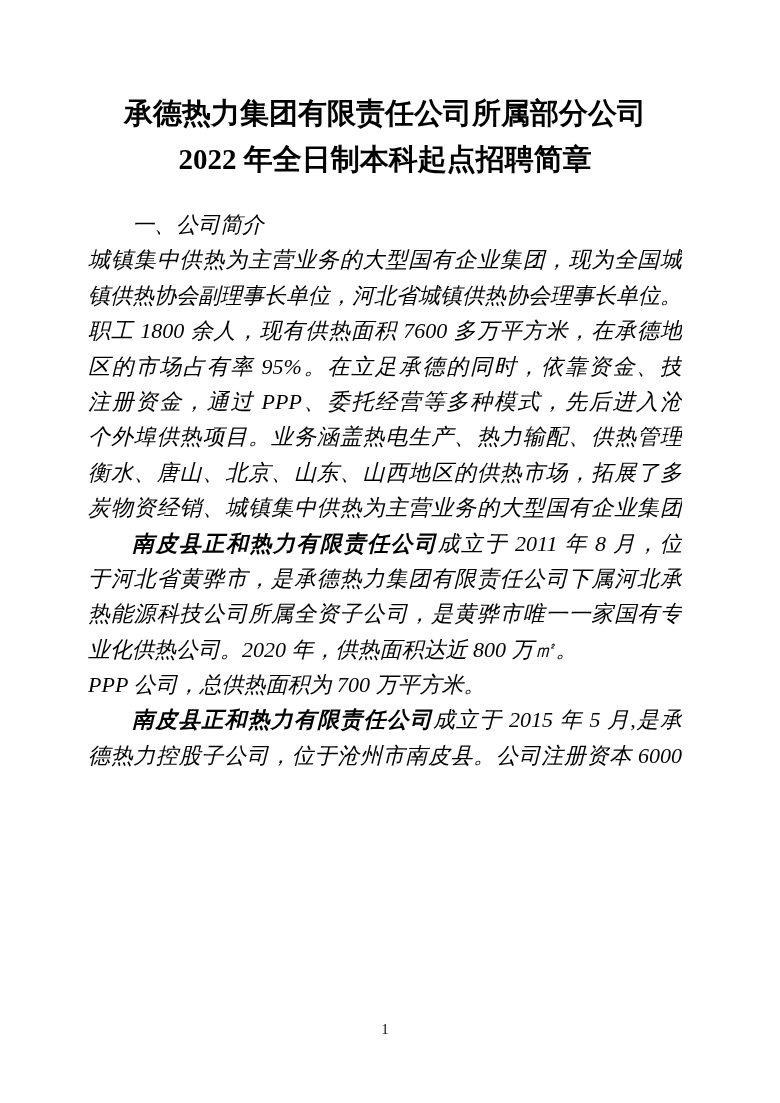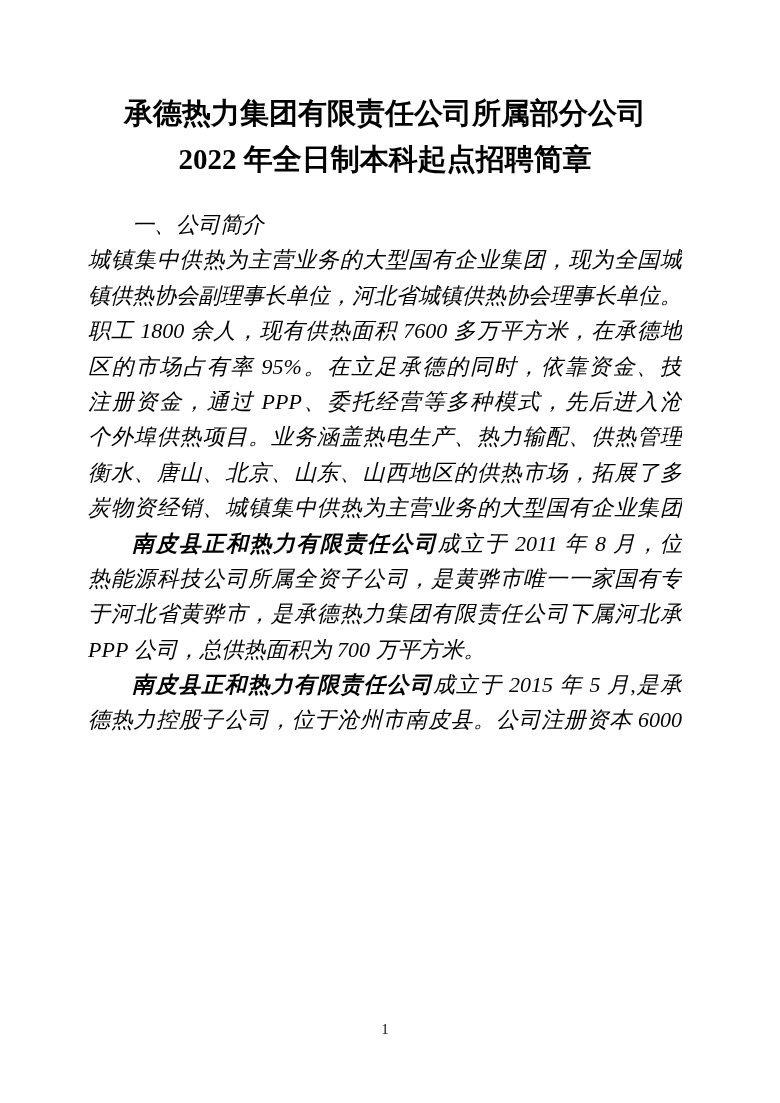--- a/index.html
+++ b/index.html
@@ -69,22 +69,23 @@
 
       <div class="line"><span>城镇集中供热为主营业务的大型国有企业集团，现为全国城</span></div>
       <div class="line"><span>镇供热协会副理事长单位，河北省城镇供热协会理事长单位。</span></div>
       <div class="line"><span>职工 1800 余人，现有供热面积 7600 多万平方米，在承德地</span></div>
       <div class="line"><span>区的市场占有率 95%。在立足承德的同时，依靠资金、技术、</span></div>
       <div class="line"><span>注册资金，通过 PPP、委托经营等多种模式，先后进入沧州、</span></div>
       <div class="line"><span>个外埠供热项目。业务涵盖热电生产、热力输配、供热管理</span></div>
       <div class="line"><span>衡水、唐山、北京、山东、山西地区的供热市场，拓展了多</span></div>
       <div class="line"><span>炭物资经销、城镇集中供热为主营业务的大型国有企业集团</span></div>
       <div class="line first"><span class="b">南皮县正和热力有限责任公司</span><span>成立于 2011 年 8 月，位</span></div>
+      <div class="line"><span>于河北省黄骅市，是承德热力集团有限责任公司下属河北承</span></div>
       <div class="line"><span>热能源科技公司所属全资子公司，是黄骅市唯一一家国有专</span></div>
-      <div class="line"><span>于河北省黄骅市，是承德热力集团有限责任公司下属河北承</span></div>
+      <div class="line plast"><span>业化供热公司。2020 年，供热面积达近 800 万㎡。</span></div>
       <div class="line plast"><span>PPP 公司，总供热面积为 700 万平方米。</span></div>
       <div class="line first"><span class="b">南皮县正和热力有限责任公司</span><span>成立于 2015 年 5 月,是承</span></div>
       <div class="line"><span>德热力控股子公司，位于沧州市南皮县。公司注册资本 6000</span></div>
     </div>
 
   <div class="footer">1</div>
 
 </div>
 
 </body></html>

